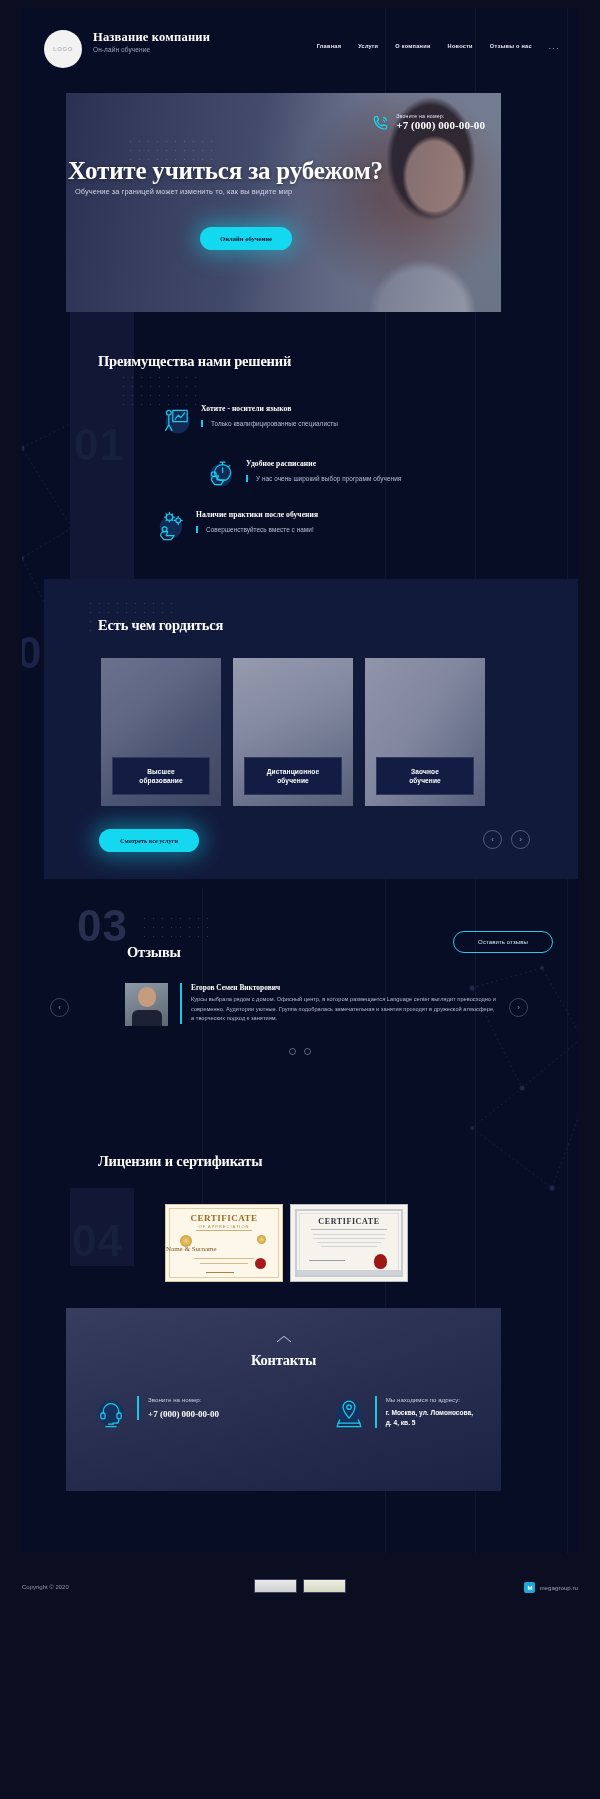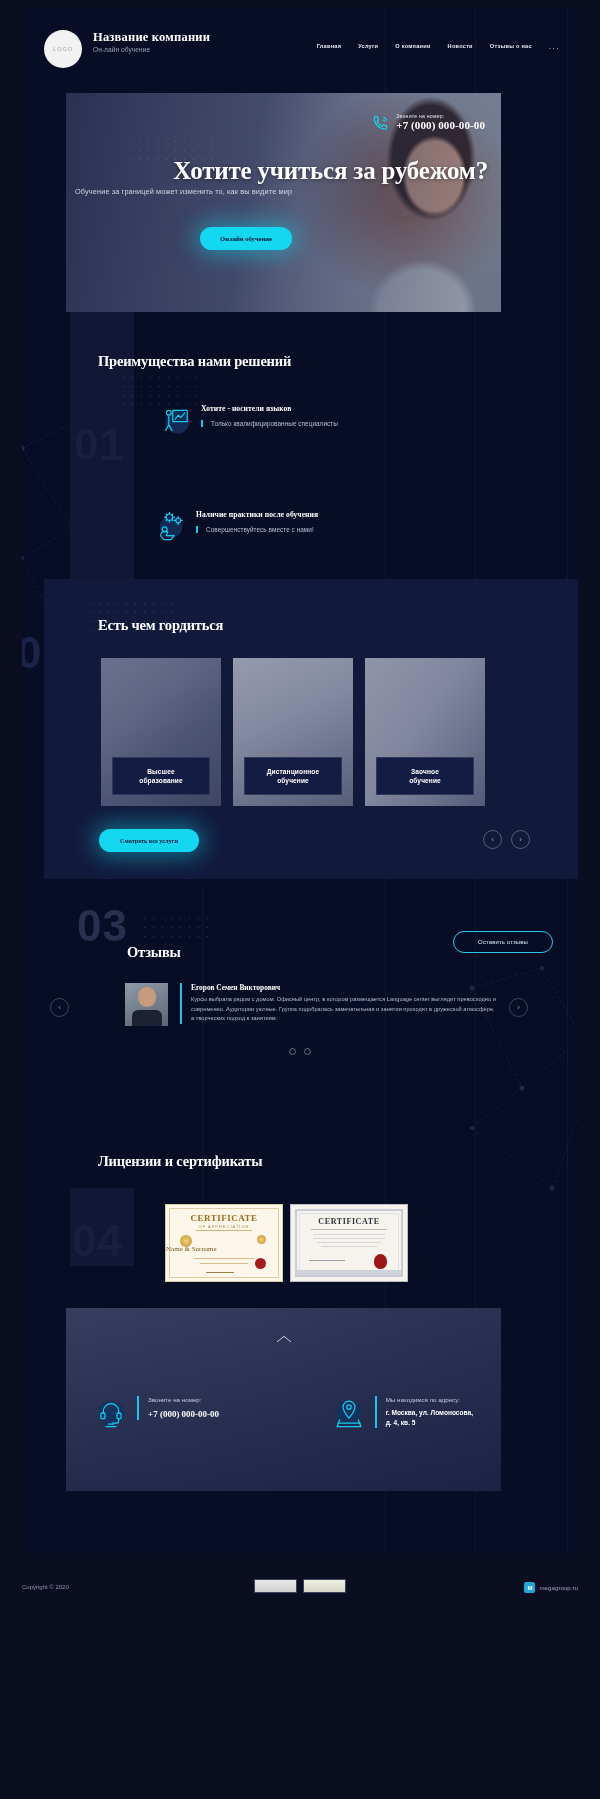--- a/index.html
+++ b/index.html
@@ -98,21 +98,20 @@
   .hero-overlay {
     position:absolute; inset:0;
     background:linear-gradient(100deg, rgba(13,20,58,.86) 0%, rgba(17,25,66,.72) 42%, rgba(25,33,74,.42) 70%, rgba(30,38,80,.20) 100%);
   }
   .hero-dots { left:60px; top:44px; width:88px; height:28px; }
   .hero h1 {
     position:absolute; left:2px; top:64px; width:420px;
     font-family:"Liberation Serif", serif; font-weight:700;
     font-size:25px; color:#ffffff; letter-spacing:-.2px; line-height:28px;
     text-shadow:0 1px 4px rgba(0,0,0,.45);
-    text-align:right;
   }
   .hero p.sub {
     position:absolute; left:9px; top:94px; width:380px;
     font-size:7.4px; color:#cfd5e4; letter-spacing:.1px;
   }
   .btn-cyan {
     display:inline-flex; align-items:center; justify-content:center;
     background:#13d8ef; color:#0b1235;
     font-family:"Liberation Serif", serif; font-weight:700;
     border-radius:30px; border:none; cursor:pointer;
@@ -375,20 +374,35 @@
             <rect x="16" y="8" width="18" height="14"></rect>
             <path d="M19 19l4-5 3 3 5-6"></path>
           </g>
         </svg>
         <div>
           <div class="adv-h">Хотите - носители языков</div>
           <div class="adv-d">Только квалифицированные специалисты</div>
         </div>
       </div>
 
+      <div class="adv-item adv-2">
+        <svg class="adv-icon" viewBox="0 0 40 40" fill="none">
+          <circle cx="20" cy="20" r="14" fill="#15305e" opacity=".85"></circle>
+          <g stroke="#19cbee" stroke-width="1.5" stroke-linecap="round" stroke-linejoin="round">
+            <circle cx="22" cy="17" r="10"></circle>
+            <path d="M22 7V4M19 4h6M29 10l2-2M22 17v-6"></path>
+            <path d="M8 26a5 5 0 0 1 5-5h4l-2 5h9l-4 6H12z"></path>
+            <circle cx="11" cy="19" r="3"></circle>
+          </g>
+        </svg>
+        <div>
+          <div class="adv-h">Удобное расписание</div>
+          <div class="adv-d">У нас очень широкий выбор программ обучения</div>
+        </div>
+      </div>
 
       <div class="adv-item adv-3">
         <svg class="adv-icon" viewBox="0 0 40 40" fill="none">
           <circle cx="20" cy="21" r="14" fill="#15305e" opacity=".85"></circle>
           <g stroke="#19cbee" stroke-width="1.5" stroke-linecap="round" stroke-linejoin="round">
             <circle cx="18" cy="9" r="4"></circle>
               <path d="M18 3v2M18 13v2M12 9h2M22 9h2M13.8 4.8l1.4 1.4M20.8 11.8l1.4 1.4M22.2 4.8l-1.4 1.4M15.2 11.8l-1.4 1.4"></path>
             <circle cx="29" cy="13" r="3"></circle>
               <path d="M29 8v1.5M29 16.5V18M24 13h1.5M32.5 13H34"></path>
             <circle cx="12" cy="24" r="3"></circle>
@@ -492,20 +506,21 @@
     </section>
 
     <section class="sec-contacts">
       <div class="contacts-photo"></div>
       <div class="contacts-tint"></div>
 
       <svg class="chev-up" viewBox="0 0 24 14" fill="none" stroke="#cdd4e6" stroke-width="1.4" stroke-linecap="round">
         <path d="M2 11 L12 3 L22 11"></path>
       </svg>
 
+      <h2 class="sec-title contacts-title">Контакты</h2>
 
       <div class="contact-cols">
         <div class="contact-item">
           <svg class="contact-icon" viewBox="0 0 40 40" fill="none">
             <circle cx="20" cy="20" r="15" fill="#14325f" opacity=".9"></circle>
             <g stroke="#19cbee" stroke-width="1.5" stroke-linecap="round" stroke-linejoin="round">
               <path d="M11 20v-2a9 9 0 0 1 18 0v2"></path>
               <rect x="8" y="20" width="5" height="7" rx="2"></rect>
               <rect x="27" y="20" width="5" height="7" rx="2"></rect>
               <path d="M29 27v2a3 3 0 0 1-3 3h-4"></path>

